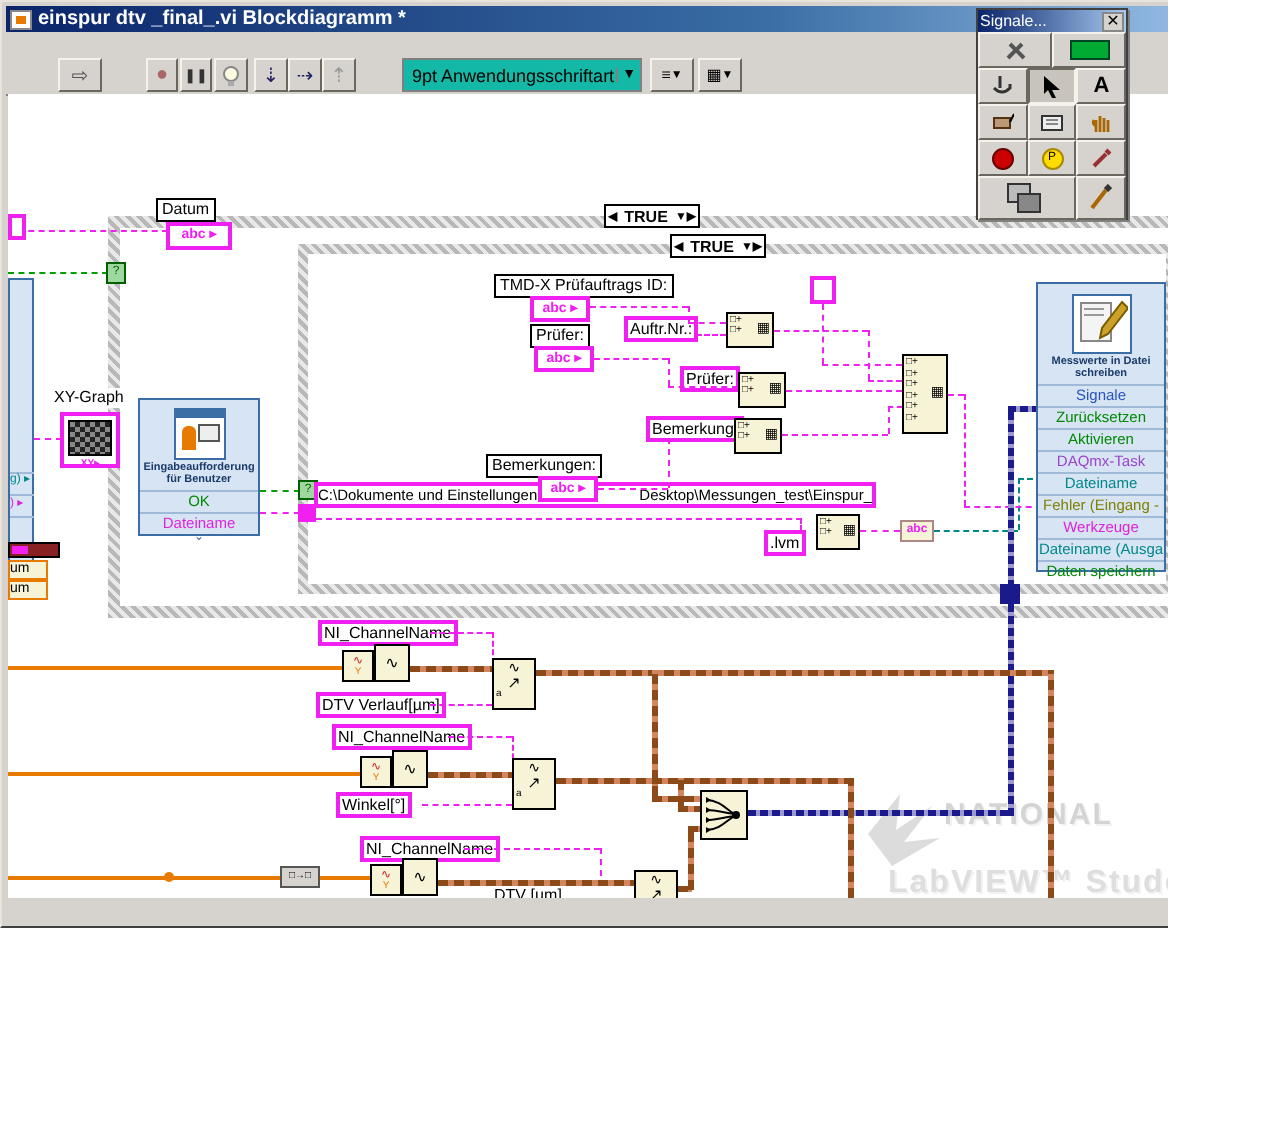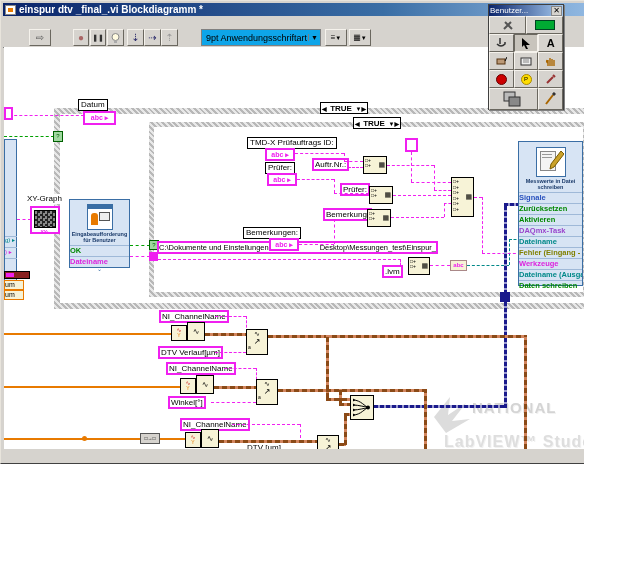--- a/index.html
+++ b/index.html
@@ -8,36 +8,36 @@
   #win{position:absolute;left:0;top:0;width:640px;height:464px;background:#d6d3ce;border:1px solid #404040;border-top-color:#e8e4dc;border-left-color:#e8e4dc;box-sizing:border-box;}
   
   .titlebar{position:absolute;left:2px;top:2px;right:2px;height:13px;background:linear-gradient(90deg,#0a246a,#3a6ea5 60%,#a6caf0);display:flex;align-items:center;padding:0 2px;box-sizing:border-box;}
   .titlebar .ttext{color:#fff;font-size:10px;font-weight:bold;white-space:nowrap;margin-left:3px;line-height:11px;}
   .winbtn{width:13px;height:11px;background:#d6d3ce;border:1px solid #fff;border-right-color:#404040;border-bottom-color:#404040;font-size:8px;line-height:9px;text-align:center;margin-left:1px;color:#000;box-sizing:border-box;}
   
   .menubar{position:absolute;left:2px;top:15px;right:2px;height:13px;display:flex;gap:14px;padding-left:6px;align-items:center;font-size:11px;color:#000;}
   
   .toolbar{position:absolute;left:2px;top:28px;right:2px;height:18px;border-bottom:1px solid #808080;background:#d6d3ce;}
   .tbtn{position:absolute;top:0;height:17px;background:#d6d3ce;border:1px solid #f5f2ec;border-right-color:#6a675f;border-bottom-color:#6a675f;box-sizing:border-box;display:flex;align-items:center;justify-content:center;font-size:10px;}
-  .fontbox{position:absolute;left:198px;top:0;width:120px;height:17px;background:#0ea5e9;border:1px solid #808080;box-sizing:border-box;display:flex;align-items:center;font-size:9px;padding-left:4px;white-space:nowrap;}
+  .fontbox{position:absolute;left:198px;top:0;width:120px;height:17px;background:#14b8a6;border:1px solid #808080;box-sizing:border-box;display:flex;align-items:center;font-size:9px;padding-left:4px;white-space:nowrap;}
   
   .sb{background:#d6d3ce;border:1px solid #fff;border-right-color:#404040;border-bottom-color:#404040;box-sizing:border-box;text-align:center;font-size:7px;line-height:12px;color:#000;}
   .track{background:repeating-conic-gradient(#fff 0 25%,#d6d3ce 0 50%) 0 0/2px 2px;}
   
   #palette{position:absolute;left:487px;top:3px;width:76px;height:106px;background:#d6d3ce;border:1px solid #404040;box-shadow:1px 1px 0 #808080;box-sizing:border-box;}
   #palette .ptitle{height:11px;background:linear-gradient(90deg,#0a246a,#a6caf0);color:#fff;font-size:8px;display:flex;align-items:center;justify-content:space-between;padding:0 1px;}
   .pcell{border:1px solid #f5f2ec;border-right-color:#6a675f;border-bottom-color:#6a675f;background:#d6d3ce;display:flex;align-items:center;justify-content:center;box-sizing:border-box;}
   .pcell.sel{border:1px solid #6a675f;border-right-color:#f5f2ec;border-bottom-color:#f5f2ec;background:#c8c4bc;}
   
   #diagram{position:absolute;left:3px;top:46px;width:618px;height:402px;background:#fff;overflow:hidden;}
   .hatch{background:repeating-linear-gradient(45deg,#b8b8b8 0 2px,#e8e8e8 2px 4px);}
   .casewhite{background:#fff;}
-  .truelab{position:absolute;background:#fff;border:1px solid #000;font-size:8px;font-weight:bold;display:flex;align-items:center;justify-content:space-between;padding:0 1px;box-sizing:border-box;margin-left:18px;}
+  .truelab{position:absolute;background:#fff;border:1px solid #000;font-size:8px;font-weight:bold;display:flex;align-items:center;justify-content:space-between;padding:0 1px;box-sizing:border-box;}
   .exvi{position:absolute;background:#d7e4f4;border:1px solid #3a6ea5;box-sizing:border-box;}
-  .exrow{height:10px;border-top:1px solid #9fb9d8;font-size:7.5px;line-height:9px;white-space:nowrap;overflow:hidden;font-weight:bold;}
+  .exrow{height:10px;border-top:1px solid #9fb9d8;font-size:7.5px;text-align:center;line-height:9px;white-space:nowrap;overflow:hidden;font-weight:normal;}
   .c-blue{color:#2a52be}.c-green{color:#008800}.c-violet{color:#9944cc}.c-teal{color:#008888}.c-olive{color:#808000}.c-mag{color:#dd22dd}
   .flabel{position:absolute;background:#fff;border:1px solid #000;font-size:8px;padding:0 2px;white-space:nowrap;line-height:10px;color:#000;}
   .sconst{position:absolute;background:#fff;border:2px solid #f020f0;font-size:8px;padding:0 1px;white-space:nowrap;line-height:9px;color:#000;box-sizing:border-box;}
   .abcbox{position:absolute;background:#fff;border:2px solid #f020f0;box-sizing:border-box;font-size:7px;color:#f020f0;font-weight:bold;line-height:9px;text-align:center;}
   .node{position:absolute;background:#f7f3d7;border:1px solid #000;box-sizing:border-box;}
   
   .wm{border-top:1px dashed #f020f0;}  
   .wg{border-top:1px dashed #00a000;}  
   .wt{border-top:1px dashed #008888;}  
   .wo{background:#e87a00;}             
@@ -233,21 +233,21 @@
       </div>
       <div style="font-size:5.5px;line-height:6px;text-align:center;color:#1a3a6a;font-weight:bold;">Messwerte in Datei schreiben</div>
       <div class="exrow c-blue" style="margin-top:2px;">Signale</div>
       <div class="exrow c-green">Zurücksetzen</div>
       <div class="exrow c-green">Aktivieren</div>
       <div class="exrow c-violet">DAQmx-Task</div>
       <div class="exrow c-teal">Dateiname</div>
       <div class="exrow c-olive">Fehler (Eingang -</div>
       <div class="exrow c-mag">Werkzeuge</div>
       <div class="exrow c-teal">Dateiname (Ausga</div>
-      <div class="exrow c-green">Daten schreiben</div>
+      <div class="exrow c-green">Daten speichern</div>
     </div>
 
     <div class="abs navh" style="left:370px;top:358px;width:132px;height:3px;"></div>
     <div class="abs navv" style="left:500px;top:156px;height:205px;width:3px;"></div>
     <div class="abs navh" style="left:500px;top:156px;width:14px;height:3px;"></div>
     <div class="abs" style="left:496px;top:245px;width:10px;height:10px;background:#1a1a8c;"></div>
 
     <div class="abs wo" style="left:0;top:286px;width:167px;height:2px;"></div>
     <div class="sconst" style="left:155px;top:263px;">NI_ChannelName</div>
     <div class="node" style="left:167px;top:278px;width:16px;height:16px;font-size:6px;color:#c22;text-align:center;">∿<div style="color:#e87a00;font-size:5px;line-height:4px;">Y</div></div>
@@ -317,21 +317,21 @@
 
   <div class="abs track" style="left:624px;top:46px;width:15px;height:402px;">
     <div class="sb" style="height:14px;">▲</div>
     <div class="sb" style="position:absolute;top:89px;left:0;width:15px;height:297px;"></div>
     <div class="sb" style="position:absolute;bottom:0;left:0;width:15px;height:14px;">▼</div>
   </div>
 
 
   <div id="palette">
     <div class="ptitle">
-      <span>Benutzer...</span>
+      <span>Signale...</span>
       <span style="background:#d6d3ce;color:#000;width:9px;text-align:center;border:1px solid #888;line-height:8px;">✕</span>
     </div>
     <div style="display:flex;height:18px;">
       <div class="pcell" style="flex:1">
             <svg width="12" height="12">
               <path d="M2,10 L9,3 M3,3 L10,10" stroke="#555" stroke-width="2"></path>
             </svg>
           </div>
       <div class="pcell" style="flex:1">
             <div style="width:18px;height:8px;background:#0a3;border:1px solid #042;"></div>

